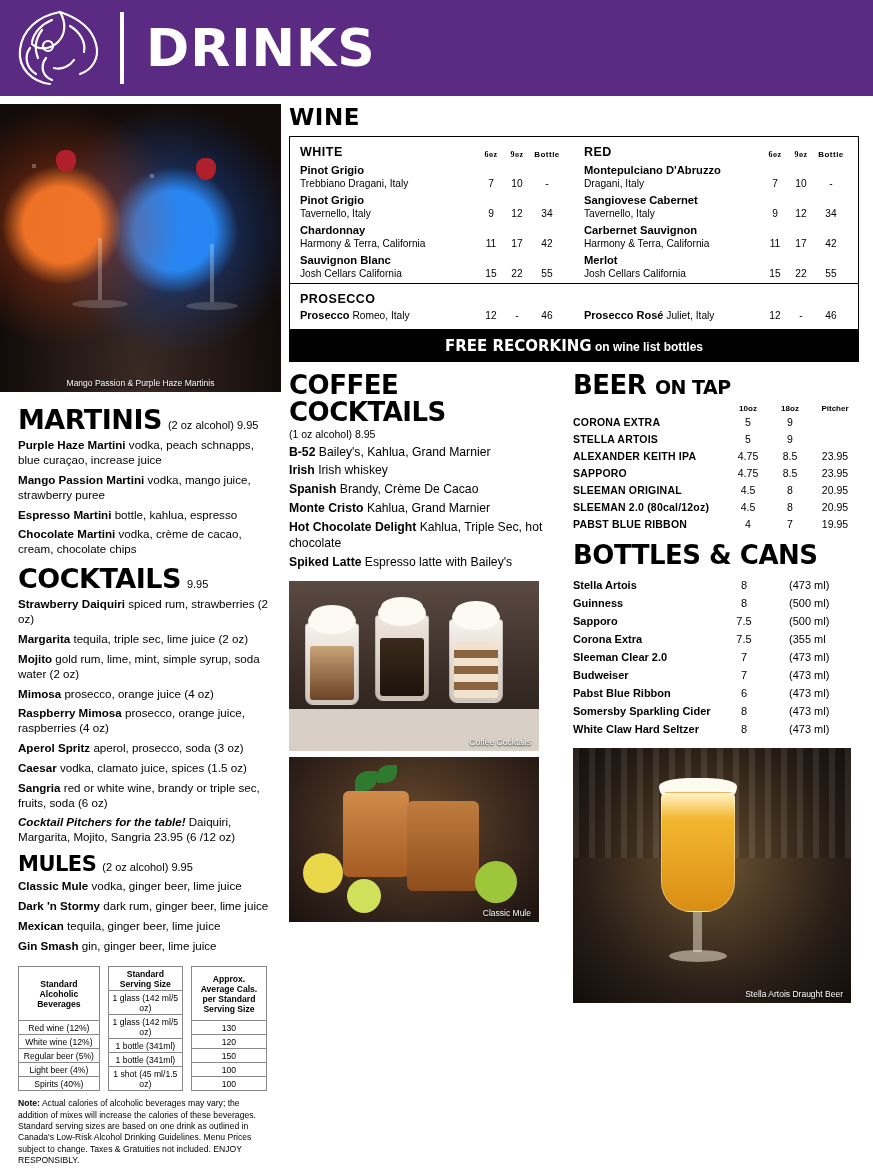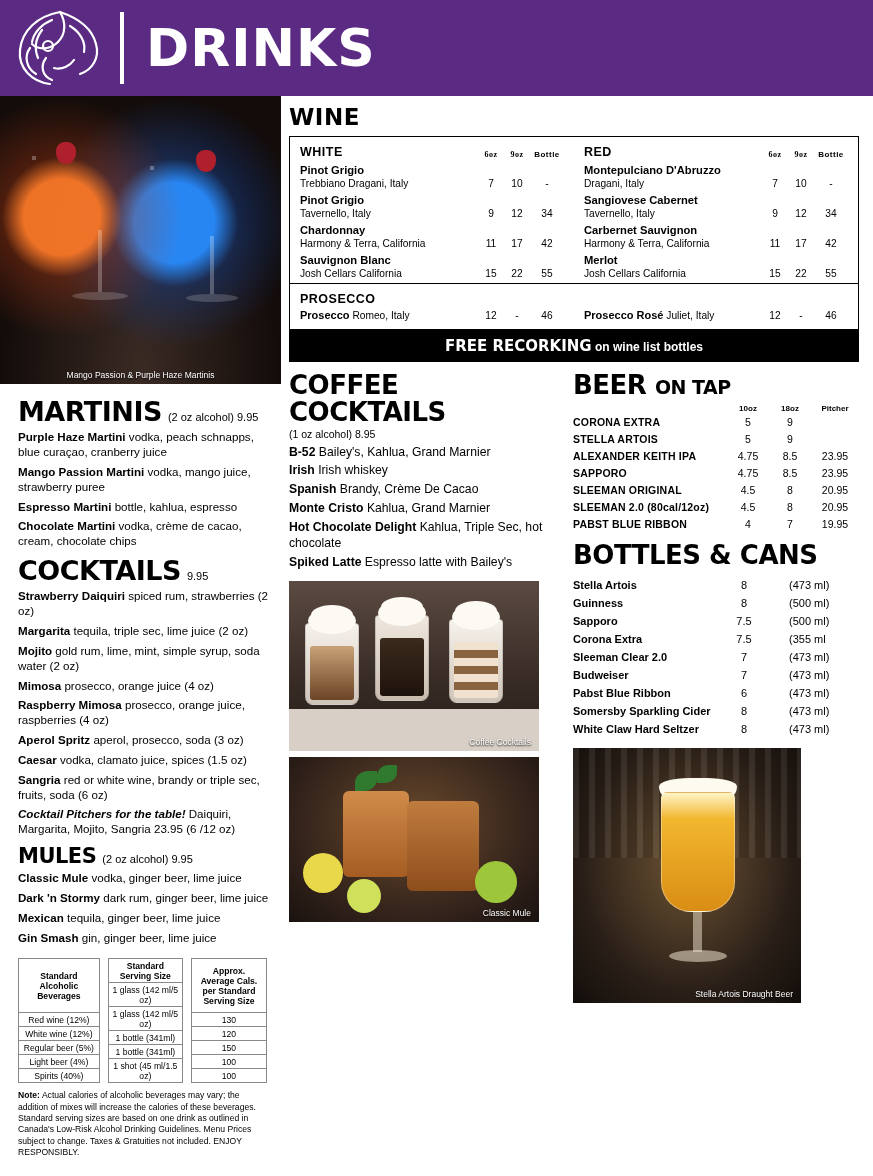--- a/index.html
+++ b/index.html
@@ -21,21 +21,21 @@
   .header .crest { width:120px; height:96px; position:relative; }
   .header .crest svg { position:absolute; left:8px; top:6px; }
   .header .divider { width:4px; height:72px; background:#fff; margin:0 22px 0 0; }
   .header h1 {
     color:#fff; font-size:52px; letter-spacing:1px; font-weight:bold;
     font-family:"DejaVu Sans", sans-serif; line-height:1;
   }
 
   
   .body-wrap { display:flex; width:873px; }
-  .col-left { width:281px; }
+  .col-left { width:281px;margin-top:8px; }
   .col-right { width:592px; }
 
   
   .martini-photo {
     width:281px; height:288px; position:relative; overflow:hidden;
     background:#201014;
   }
   .martini-photo .bg {
     position:absolute; inset:0;
     background:
@@ -167,21 +167,21 @@
   .beer-row .c1 { width:42px; text-align:center; font-weight:normal; }
   .beer-row .c2 { width:42px; text-align:center; font-weight:normal; }
   .beer-row .c3 { width:48px; text-align:center; font-weight:normal; }
 
   .bc-row { display:flex; font-size:11px; padding:3px 0; align-items:center; }
   .bc-row .nm { flex:1; font-weight:bold; }
   .bc-row .pr { width:42px; text-align:center; }
   .bc-row .ml { width:70px; text-align:left;margin-left:24px; }
 
   
-  .beer-photo { width:228px; height:255px; margin:10px 0 0 0; position:relative; overflow:hidden; background:#1a1410; }
+  .beer-photo { width:278px; height:255px; margin:10px 0 0 0; position:relative; overflow:hidden; background:#1a1410; }
   .beer-photo .bg { position:absolute; inset:0;
     background: radial-gradient(ellipse at 50% 45%, #6d5433 0%, #2a1f18 65%, #120d0a 100%); }
   .bglass { position:absolute; left:88px; top:44px; width:74px; height:120px;
     border-radius:6px 6px 30px 30px; background:linear-gradient(180deg,#fff4c8 0%, #f2b62e 22%, #d98d14 100%);
     border:1px solid rgba(255,255,255,0.35); }
   .bfoam { position:absolute; left:86px; top:30px; width:78px; height:22px; border-radius:40% 40% 14px 14px; background:#fdfaf0; }
   .bstem { position:absolute; left:120px; top:164px; width:9px; height:40px; background:rgba(240,230,210,0.5); }
   .bbase { position:absolute; left:96px; top:202px; width:58px; height:12px; border-radius:50%; background:rgba(240,230,210,0.55); }
   .bottles-bg { position:absolute; top:0; left:0; right:0; height:110px;
     background:repeating-linear-gradient(90deg, rgba(255,255,255,0.07) 0 6px, rgba(0,0,0,0.12) 6px 16px); }
@@ -228,21 +228,21 @@
         <div class="m-berry" style="left:56px; top:46px;"></div>
         <div class="m-berry" style="left:196px; top:54px;"></div>
         <div class="photo-caption">Mango Passion &amp; Purple Haze Martinis</div>
       </div>
 
       <div class="left-pad">
 
         <div class="sec-head">
           <span class="sec-title">MARTINIS</span><span class="sec-note">(2 oz alcohol) 9.95</span>
         </div>
-        <div class="item"><b>Purple Haze Martini</b> <span>vodka, peach schnapps, blue curaçao, cranberry juice</span></div>
+        <div class="item"><b>Purple Haze Martini</b> <span>vodka, peach schnapps, blue curaçao, increase juice</span></div>
         <div class="item"><b>Mango Passion Martini</b> <span>vodka, mango juice, strawberry puree</span></div>
         <div class="item"><b>Espresso Martini</b> <span>bottle, kahlua, espresso</span></div>
         <div class="item"><b>Chocolate Martini</b> <span>vodka, crème de cacao, cream, chocolate chips</span></div>
 
         <div class="sec-head">
           <span class="sec-title">COCKTAILS</span><span class="sec-note">9.95</span>
         </div>
         <div class="item"><b>Strawberry Daiquiri</b> <span>spiced rum, strawberries (2 oz)</span></div>
         <div class="item"><b>Margarita</b> <span>tequila, triple sec, lime juice (2 oz)</span></div>
         <div class="item"><b>Mojito</b> <span>gold rum, lime, mint, simple syrup, soda water (2 oz)</span></div>

